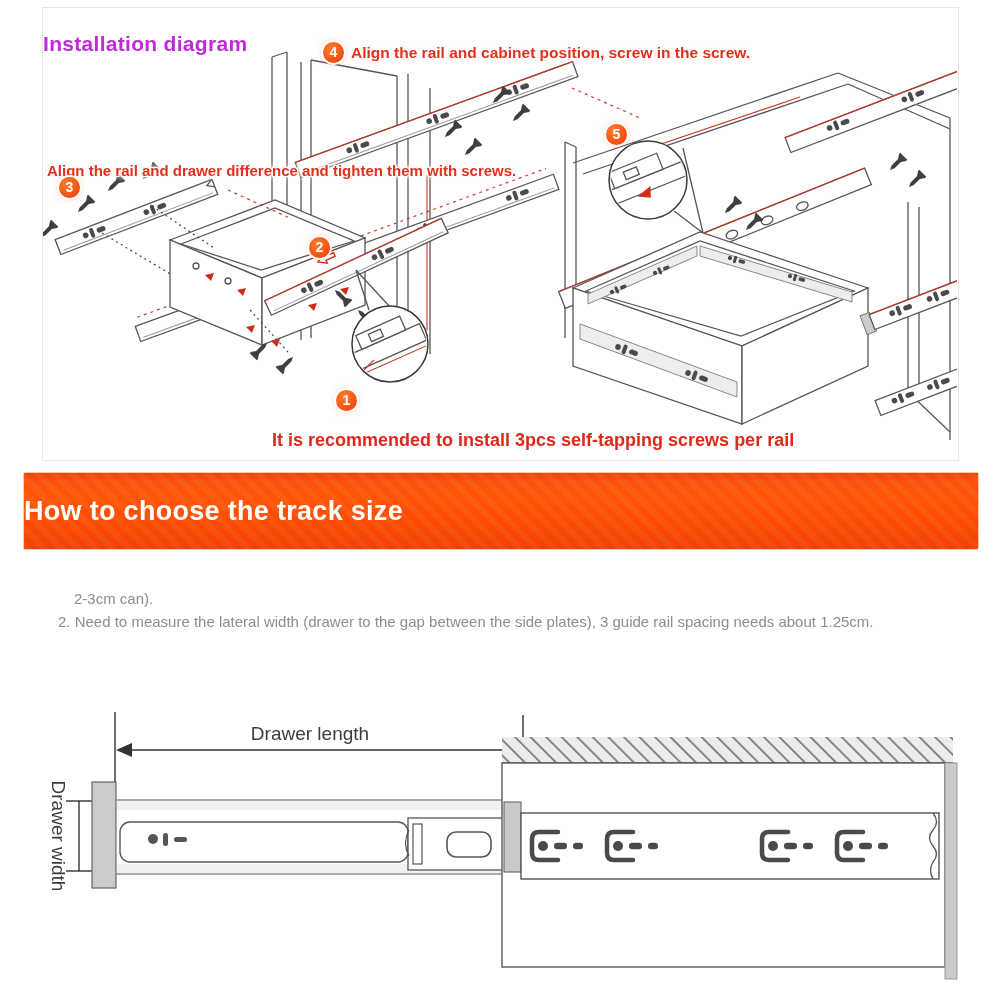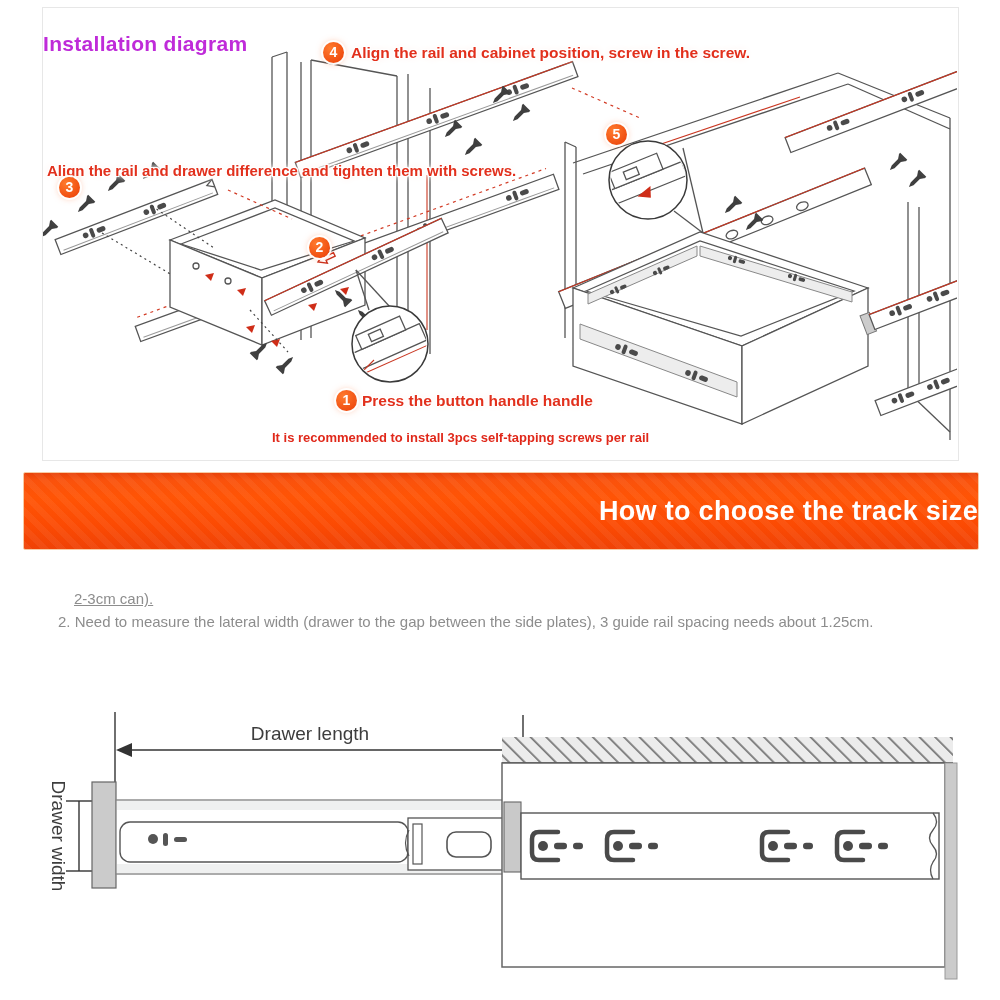--- a/index.html
+++ b/index.html
@@ -11,31 +11,31 @@
   .diag-title{position:absolute;left:43px;top:32px;font-size:21px;font-weight:bold;
               color:#bf2bd9;letter-spacing:.3px;}
   .ann{position:absolute;color:#e2301c;font-weight:bold;white-space:nowrap;
        text-shadow:-1px -1px 0 #fff,1px -1px 0 #fff,-1px 1px 0 #fff,1px 1px 0 #fff,
                    0 0 3px #fff,0 0 5px #fff,0 0 7px #fff,0 0 9px #ffe9e4;}
   .badge{position:absolute;width:21px;height:21px;border-radius:50%;
          background:radial-gradient(circle at 35% 30%,#ff7b2e,#ea3c05);
          color:#fff;font-weight:bold;font-size:14px;line-height:21px;text-align:center;
          box-shadow:0 0 0 2px rgba(255,255,255,.95),0 0 7px rgba(255,120,60,.55);}
   .note{position:absolute;left:272px;top:430px;color:#e0281a;font-weight:bold;
-        font-size:13px;white-space:nowrap;}
+        font-size:18px;white-space:nowrap;}
   .banner{position:absolute;left:23px;top:472px;width:954px;height:76px;
           border:1px solid #f8cba4;border-radius:2px;
           background:linear-gradient(180deg,#e8430a 0%,#fa520c 10%,#ff5405 32%,#fb4a03 70%,#ef4206 100%);}
   .banner:after{content:"";position:absolute;inset:0;
           background:repeating-linear-gradient(45deg,rgba(255,255,255,.05) 0 6px,rgba(255,255,255,0) 6px 12px);}
-  .banner h1{margin:0;height:76px;line-height:76px;text-align:right;color:#fff;
+  .banner h1{margin:0;height:76px;line-height:76px;text-align:left;color:#fff;
           font-size:27px;font-weight:bold;letter-spacing:.3px;position:relative;z-index:1;}
   .instructions{position:absolute;left:58px;top:588px;width:900px;color:#8d8d8d;
           font-size:15px;line-height:1.5;}
-  .instructions .wrap{padding-left:16px;text-decoration:underline;}
+  .instructions .wrap{padding-left:16px;}
   
   .ln{stroke:#555;stroke-width:1.3;fill:none;}
   .wf{fill:#fff;stroke:#555;stroke-width:1.3;}
   .gf{fill:#ededed;stroke:#888;stroke-width:1;}
   .rd{stroke:#c93722;stroke-width:1.1;fill:none;}
   .rdd{stroke:#d23b25;stroke-width:1.2;fill:none;stroke-dasharray:3 4;}
   .bdd{stroke:#444;stroke-width:1.2;fill:none;stroke-dasharray:2 3.5;}
   .rt{fill:#cf2d18;}
   .dimtxt{fill:#3d3d3d;font-size:19px;font-family:"Liberation Sans",sans-serif;}
 </style>
@@ -274,21 +274,20 @@
   <div class="ann" style="left:351px;top:44px;font-size:15.5px;text-align:right;">Align the rail and cabinet position, screw in the screw.</div>
 
   <div class="badge" style="left:606px;top:124px;">5</div>
 
   <div class="ann" style="left:47px;top:162px;font-size:15px;">Align the rail and drawer difference and tighten them with screws.</div>
   <div class="badge" style="left:59px;top:177px;">3</div>
 
   <div class="badge" style="left:309px;top:237px;">2</div>
 
   <div class="badge" style="left:336px;top:390px;">1</div>
-  <div class="ann" style="left:362px;top:392px;font-size:15.5px;">Press the button handle handle</div>
 
   <div class="note">It is recommended to install 3pcs self-tapping screws per rail</div>
 
   <div class="banner">
     <h1>How to choose the track size</h1>
   </div>
 
   <div class="instructions">
     <div class="wrap">2-3cm can).</div>
     <div>2. Need to measure the lateral width (drawer to the gap between the side plates), 3 guide rail spacing needs about 1.25cm.</div>

